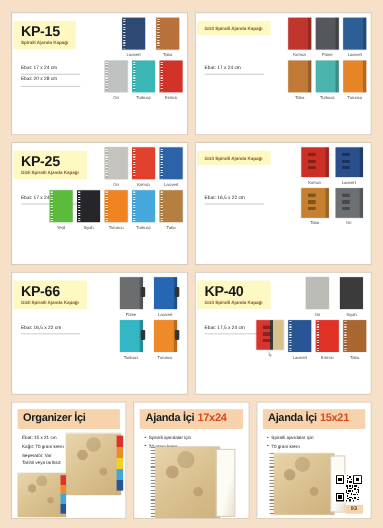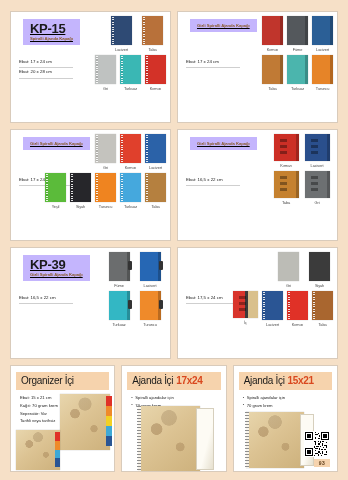--- a/index.html
+++ b/index.html
@@ -26,25 +26,24 @@
     background:#ffffff;
     border:1px solid #d9cbbb;
     position:relative;
     box-sizing:border-box;
     padding:5px;
     height:112px;
     overflow:hidden;
   }
   .hdr{
     position:absolute;
-    left:12px;top:7px;
-    background:#c4b5fd;
+    left:1px;top:7px;
+    background:#fef9c3;
     padding:3px 7px 4px 7px;
     line-height:1;
-    text-decoration:underline;
   }
   .hdr .code{
     font-size:13px;font-weight:bold;color:#1a1a1a;
     letter-spacing:-0.3px;display:block;
   }
   .hdr .sub{
     font-size:4.2px;font-weight:bold;color:#8a5a28;
     display:block;margin-top:2px;letter-spacing:-0.05px;
   }
   .dims{
@@ -97,21 +96,21 @@
     flex:1;
   }
   .bpanel{
     background:#fff;border:1px solid #d9cbbb;position:relative;
     box-sizing:border-box;overflow:hidden;
   }
   .bhdr{
     background:#f6d3ad;margin:6px 5px 0 5px;padding:3px 5px 4px 5px;
     display:flex;align-items:baseline;gap:3px;
   }
-  .bhdr .t{font-size:10px;font-weight:normal;color:#1a1a1a;letter-spacing:-0.3px;}
+  .bhdr .t{font-size:10px;font-weight:bold;color:#1a1a1a;letter-spacing:-0.3px;}
   .bhdr .t2{font-size:10px;font-weight:bold;color:#d9481f;letter-spacing:-0.3px;}
   .blist{
     margin:4px 0 0 9px;padding:0;list-style:none;
   }
   .blist li{
     font-size:4.2px;color:#222;line-height:1.85;position:relative;padding-left:4px;
   }
   .blist li:before{content:"•";position:absolute;left:0;top:-0.5px;}
   .blist.plain li{padding-left:0;}
   .blist.plain li:before{content:"";}
@@ -230,20 +229,21 @@
               <span class="chip" style="background:#e68428;">
                 <span class="edge"></span>
               </span>
               <span class="cap">Turuncu</span>
             </span>
           </div>
         </div>
       </div>
       <div class="panel">
         <div class="hdr">
+          <span class="code">KP-25</span>
           <span class="sub">Gizli Spiralli Ajanda Kapağı</span>
         </div>
         <div class="dims">
           <span class="dl">Ebat: 17 x 24 cm</span>
         </div>
         <div class="sw-area">
           <div class="sw-row">
             <span class="sw">
               <span class="chip" style="background:#c4c3be;">
                 <span class="coil"></span>
@@ -334,21 +334,21 @@
                 <span class="slots"></span>
                 <span class="edge"></span>
               </span>
               <span class="cap">Gri</span>
             </span>
           </div>
         </div>
       </div>
       <div class="panel">
         <div class="hdr">
-          <span class="code">KP-39</span>
+          <span class="code">KP-66</span>
           <span class="sub">Gizli Spiralli Ajanda Kapağı</span>
         </div>
         <div class="dims">
           <span class="dl">Ebat: 16,5 x 22 cm</span>
         </div>
         <div class="sw-area">
           <div class="sw-row center">
             <span class="sw">
               <span class="chip" style="background:#6b6d6e;">
                 <span class="edge"></span>
@@ -376,20 +376,24 @@
               <span class="chip" style="background:#ef8a2a;">
                 <span class="edge"></span>
                 <span class="band"></span>
               </span>
               <span class="cap">Turuncu</span>
             </span>
           </div>
         </div>
       </div>
       <div class="panel">
+        <div class="hdr">
+          <span class="code">KP-40</span>
+          <span class="sub">Gizli Spiralli Ajanda Kapağı</span>
+        </div>
         <div class="dims">
           <span class="dl">Ebat: 17,5 x 24 cm</span>
         </div>
         <div class="sw-area">
           <div class="sw-row">
             <span class="sw">
               <span class="chip" style="background:#bcbcb6;"></span>
               <span class="cap">Gri</span>
             </span>
             <span class="sw">

